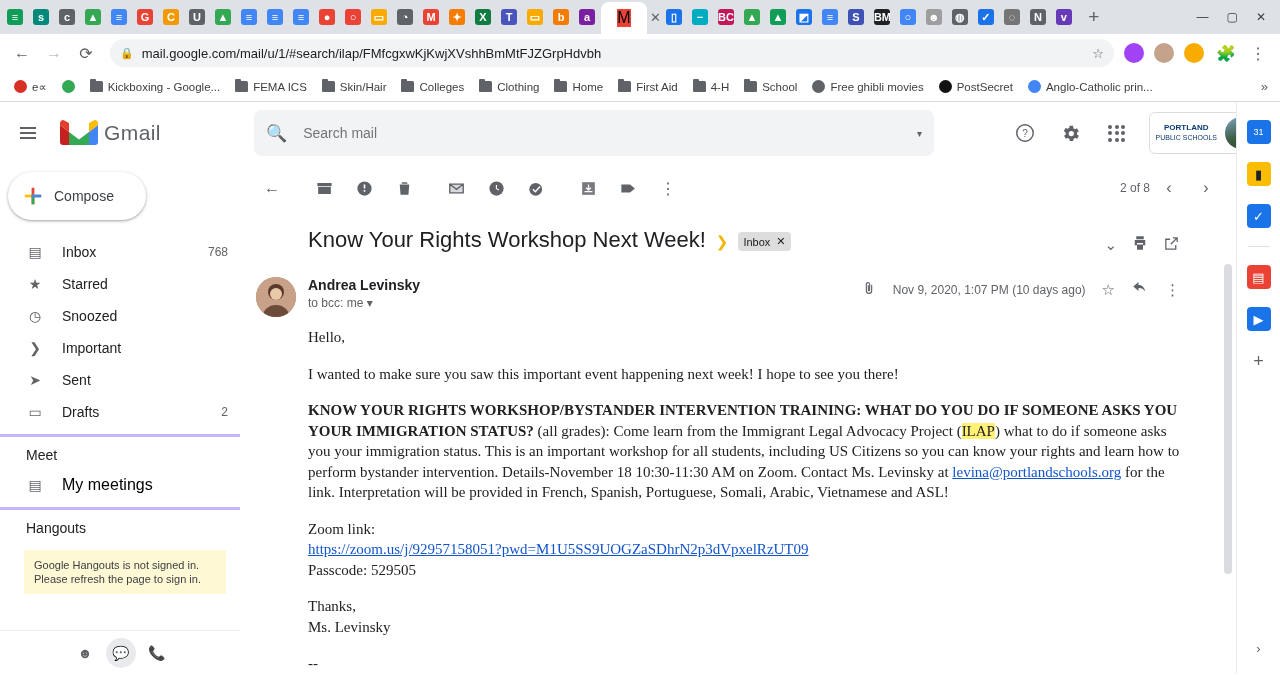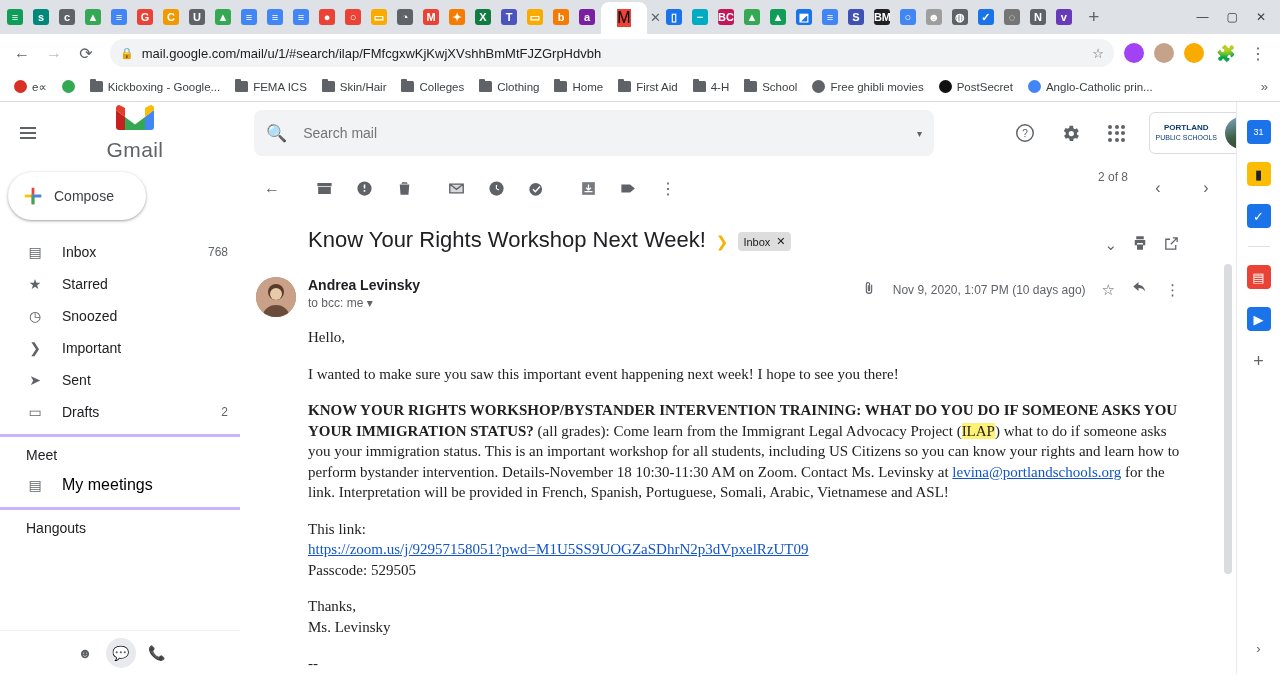--- a/index.html
+++ b/index.html
@@ -150,21 +150,20 @@
   .hamburger {
     width: 40px; height: 40px;
     display: flex; flex-direction: column; align-items: center; justify-content: center;
     gap: 3px;
   }
   .hamburger span { width: 16px; height: 2px; background: #5f6368; display: block; }
   .gm-logo {
     display: flex; align-items: center; gap: 6px;
     width: 150px;
     margin-left: 4px;
-    flex-direction: column;
   }
   .m-icon { width: 38px; height: 28px; position: relative; }
   .gm-wordmark { font-size: 21px; color: #5f6368; letter-spacing: .4px; }
   .searchbar {
     margin-left: 36px;
     width: 680px;
     height: 46px;
     background: #f1f3f4;
     border-radius: 8px;
     display: flex;
@@ -281,21 +280,21 @@
     gap: 4px;
     color: #5f6368;
   }
   .tb-ic {
     width: 36px; height: 36px; border-radius: 50%;
     display: flex; align-items: center; justify-content: center;
     font-size: 16px; color: #5f6368;
   }
   .tb-sep { width: 8px; }
   .tb-right {
-    margin-left: auto; display: flex; gap: 12px;
+    margin-left: auto; display: flex; align-items: center; gap: 1px;
     font-size: 12px; color: #5f6368;
   }
   .mail-scroll {
     flex: 1; overflow: hidden; position: relative;
     padding: 0 0 0 0;
   }
   .mail-inner { padding: 14px 56px 0 68px; }
   .subject-row { display: flex; align-items: flex-start; gap: 10px; }
   .subject {
     font-size: 22px; color: #202124; font-weight: normal;
@@ -694,20 +693,24 @@
           </div>
         </div>
 
       <div class="sect-title">Meet</div>
       <div class="nav-item">
         <span class="nav-ic">▤</span>
         <span class="lbl">My meetings</span>
       </div>
 
       <div class="sect-title">Hangouts</div>
+      <div class="hangouts-note">
+        <div>Google Hangouts is not signed in.</div>
+        <div>Please refresh the page to sign in.</div>
+      </div>
 
       <div class="nav-footer">
         <div class="nf-btn">☻</div>
         <div class="nf-btn active">💬</div>
         <div class="nf-btn">📞</div>
       </div>
     </div>
 
     <div class="mail-pane">
       <div class="mail-toolbar">
@@ -827,21 +830,21 @@
               <span class="mr-ic">⋮</span>
             </div>
           </div>
 
           <div class="msg-body">
             <p>Hello,</p>
             <p>I wanted to make sure you saw this important event happening next week! I hope to see you there!</p>
             <p>
               <b>KNOW YOUR RIGHTS WORKSHOP/BYSTANDER INTERVENTION TRAINING: WHAT DO YOU DO IF SOMEONE ASKS YOU YOUR IMMIGRATION STATUS?</b><span> (all grades): Come learn from the Immigrant Legal Advocacy Project (</span><span class="hl">ILAP</span><span>) what to do if someone asks you your immigration status. This is an important workshop for all students, including US Citizens so you can know your rights and learn how to perform bystander intervention. Details-November 18 10:30-11:30 AM on Zoom. Contact Ms. Levinsky at </span><a class="link" href="#">levina@portlandschools.org</a><span> for the link. Interpretation will be provided in French, Spanish, Portuguese, Somali, Arabic, Vietnamese and ASL!</span>
             </p>
-            <p class="tight">This link:</p>
+            <p class="tight">Zoom link:</p>
             <p class="tight">
               <a class="link" href="#">https://zoom.us/j/92957158051?pwd=M1U5SS9UOGZaSDhrN2p3dVpxelRzUT09</a>
             </p>
             <p>Passcode: 529505</p>
             <p class="tight">Thanks,</p>
             <p>Ms. Levinsky</p>
             <p class="tight sig-sep">--</p>
             <p class="tight">Andrea Levinsky</p>
           </div>
         </div>

